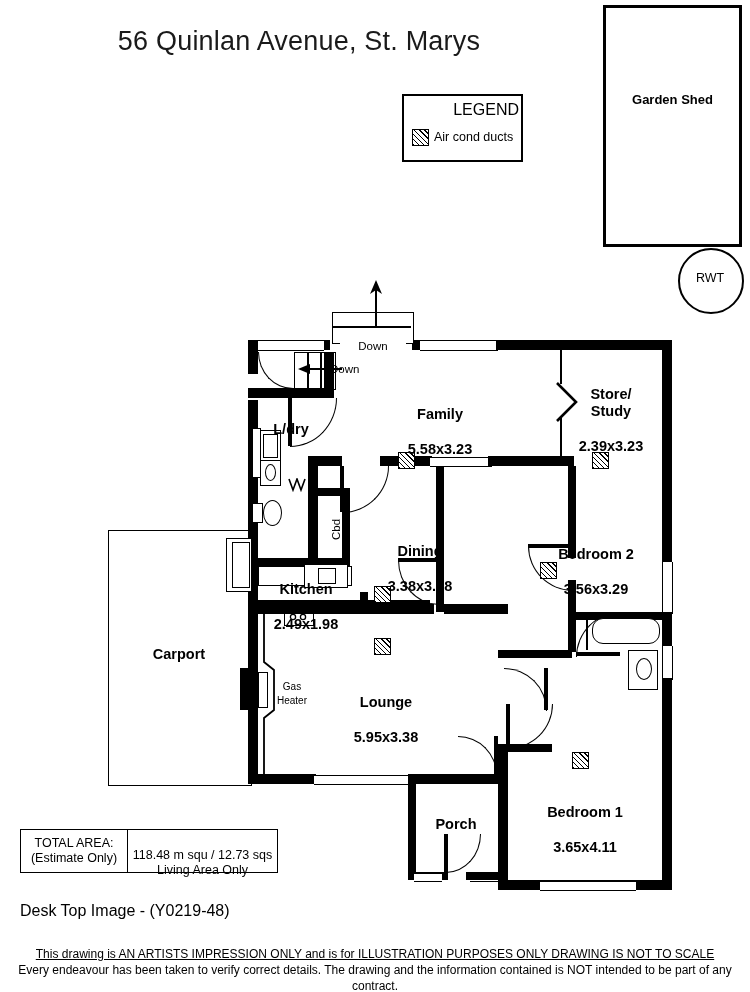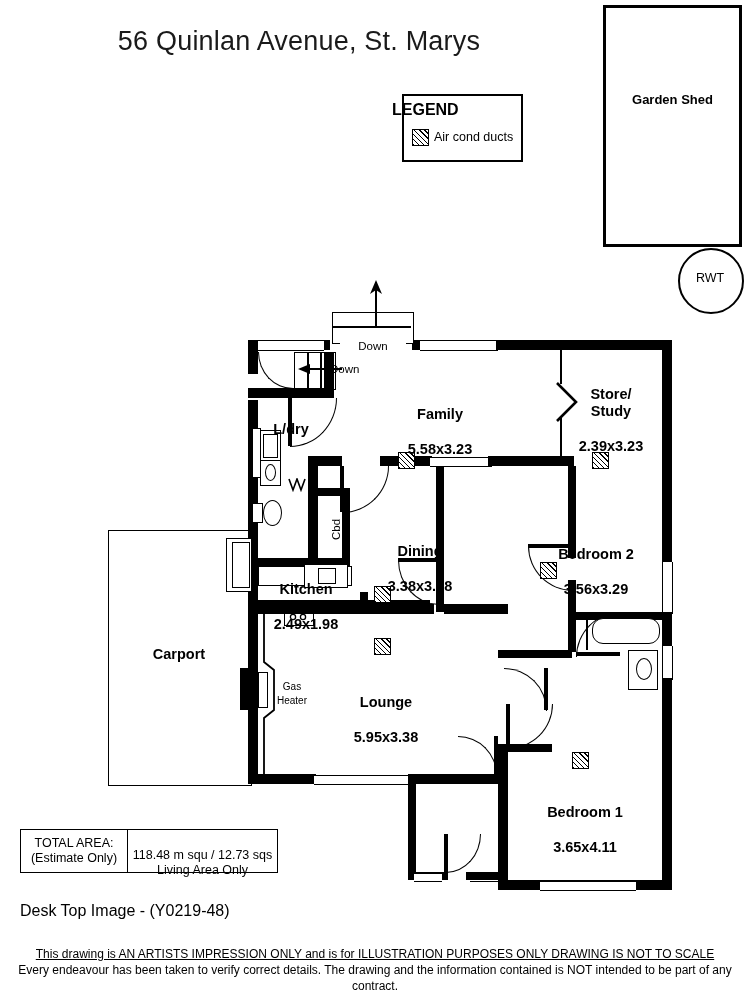--- a/index.html
+++ b/index.html
@@ -31,24 +31,23 @@
   }
 
   
   .legend-box {
     left: 402px; top: 94px;
     width: 117px; height: 64px;
     border: 2px solid #000;
     background: #fff;
   }
   .legend-title {
-    left: 392px; top: 101px; width: 117px;
-    text-align: left;
+    left: 402px; top: 101px; width: 117px;
+    text-align: right;
     font-size: 16px;
-    font-weight: bold;
   }
   .legend-swatch {
     left: 412px; top: 129px;
     width: 15px; height: 15px;
     border: 1.5px solid #000;
     background:
       repeating-linear-gradient(45deg,
         #000 0px, #000 1.2px,
         #fff 1.2px, #fff 3.6px);
   }
@@ -411,20 +410,23 @@
   <div class="abs room-label" style="left:322px; top:676px; width:128px;">
     <span>Lounge</span><br>
     <span>5.95x3.38</span>
   </div>
 
   <div class="abs room-label" style="left:518px; top:786px; width:134px;">
     <span>Bedroom 1</span><br>
     <span>3.65x4.11</span>
   </div>
 
+  <div class="abs room-label" style="left:412px; top:798px; width:88px;">
+    <span>Porch</span>
+  </div>
 
   <div class="abs area-table">
     <div class="area-cell">
       <span>TOTAL AREA:</span>
       <span>(Estimate Only)</span>
     </div>
     <div class="area-cell wide">
       <span>118.48 m squ /  12.73 sqs</span>
       <span>Living Area Only</span>
     </div>

